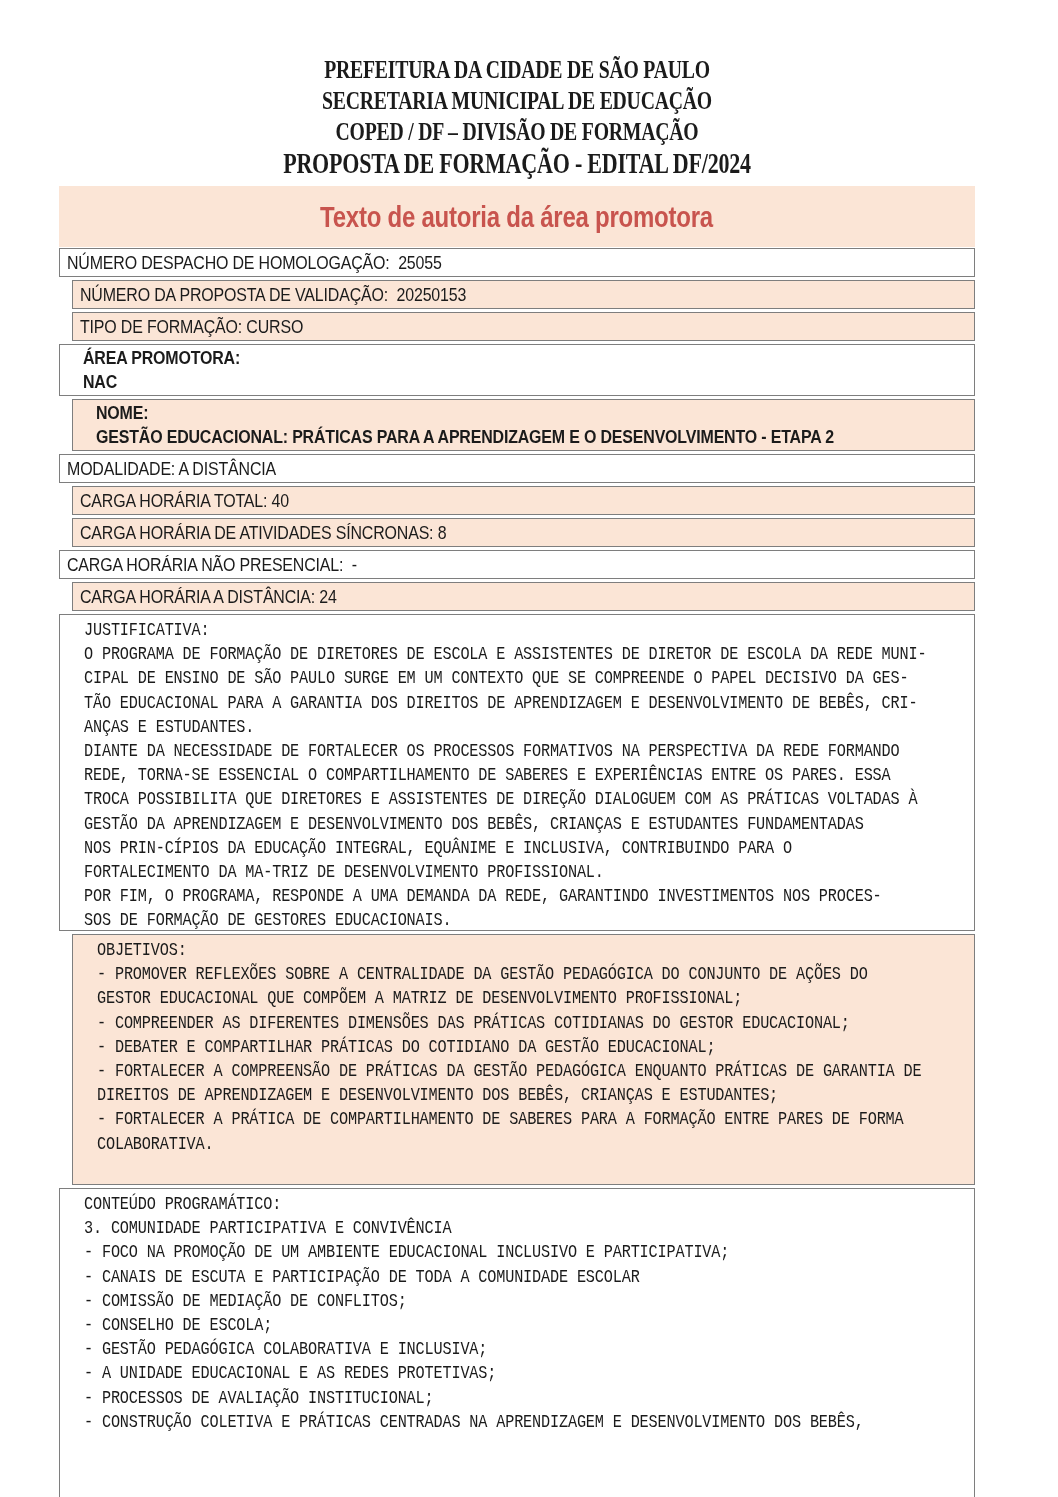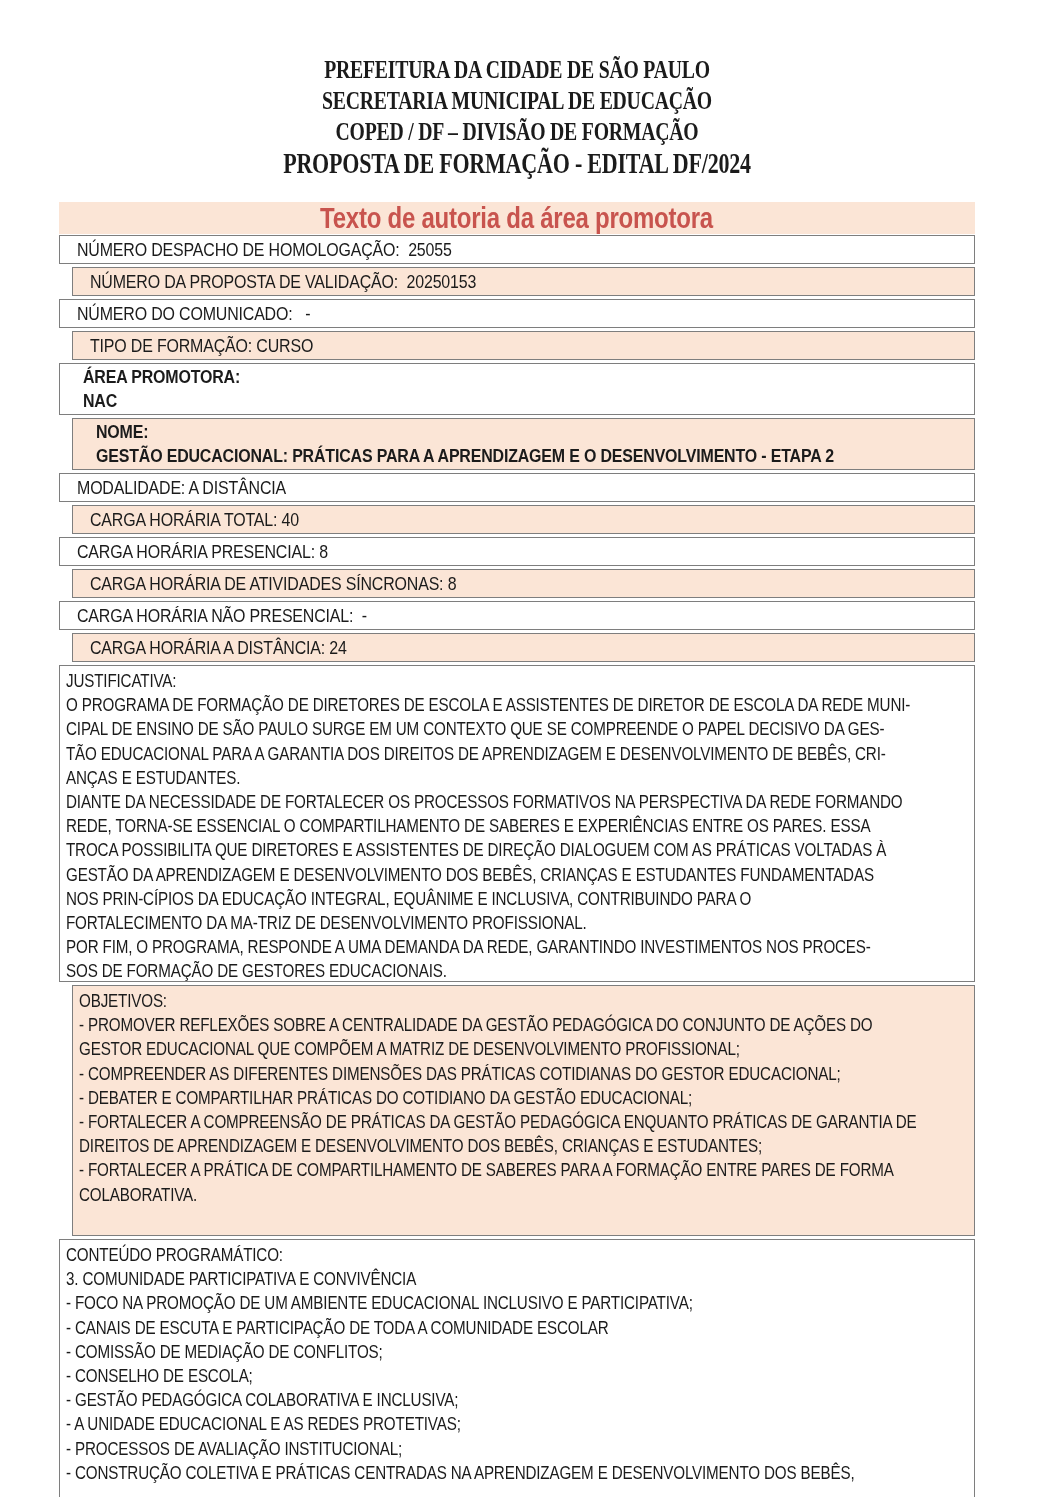--- a/index.html
+++ b/index.html
@@ -13,36 +13,36 @@
   .doc{position:absolute;left:59px;top:0;width:916px;}
   
   .header{margin-top:54px;text-align:center;font-family:Liberation Serif, serif;}
   .h-line{
     font-weight:bold;font-size:26px;line-height:31px;letter-spacing:-0.3px;
     transform:scaleX(0.76);transform-origin:50% 50%;white-space:pre;
   }
   .h-line-lg{font-size:29px;line-height:32px;}
   
   .banner{
-    margin-top:23px;margin-bottom:1px;height:32px;background:var(--peach);
+    margin-top:7px;margin-bottom:1px;height:61px;background:var(--peach);
     display:flex;align-items:center;justify-content:center;overflow:hidden;
   }
   .banner .bcond{
     font-weight:bold;font-size:30px;color:var(--banner-red);letter-spacing:-0.3px;
     transform:scaleX(0.8);transform-origin:50% 50%;white-space:pre;
   }
   
   .row{
     box-sizing:border-box;border:1.5px solid var(--border);margin-bottom:3px;
     overflow:hidden;background:#ffffff;
   }
   .row.p{background:var(--peach);margin-left:13px;}
-  .single{height:29px;display:flex;align-items:center;padding:0 17px;}
+  .single{height:29px;display:flex;align-items:center;padding:0 7px;}
   .double{height:52px;display:flex;flex-direction:column;justify-content:center;padding:0 23px;font-weight:bold;}
-  .block{padding:3px 6px 0 6px;}
+  .block{padding:3px 6px 0 24px;font-family:Liberation Mono, monospace;}
   .jus{height:317px;}
   .obj{height:251px;}
   .cont{height:342px;border-bottom:none;margin-bottom:0;}
   .cond{
     display:inline-block;font-size:19px;letter-spacing:-0.2px;line-height:24px;
     transform:scaleX(0.84);transform-origin:0 50%;width:119%;white-space:pre-wrap;
   }
   .condb{
     font-size:19px;letter-spacing:-0.2px;line-height:24.2px;
     transform:scaleX(0.8);transform-origin:0 0;width:125%;white-space:pre-wrap;
@@ -65,23 +65,20 @@
   </div>
 
   <div class="row single w">
     <span class="cond">NÚMERO DESPACHO DE HOMOLOGAÇÃO:  25055</span>
   </div>
 
   <div class="row single p">
     <span class="cond">NÚMERO DA PROPOSTA DE VALIDAÇÃO:  20250153</span>
   </div>
 
-  <div class="row single w">
-    <span class="cond">NÚMERO DO COMUNICADO:   -</span>
-  </div>
 
   <div class="row single p">
     <span class="cond">TIPO DE FORMAÇÃO: CURSO</span>
   </div>
 
   <div class="row double w">
     <span class="cond">ÁREA PROMOTORA:
 NAC</span>
   </div>
 
@@ -91,23 +88,20 @@
   </div>
 
   <div class="row single w">
     <span class="cond">MODALIDADE: A DISTÂNCIA</span>
   </div>
 
   <div class="row single p">
     <span class="cond">CARGA HORÁRIA TOTAL: 40</span>
   </div>
 
-  <div class="row single w">
-    <span class="cond">CARGA HORÁRIA PRESENCIAL: 8</span>
-  </div>
 
   <div class="row single p">
     <span class="cond">CARGA HORÁRIA DE ATIVIDADES SÍNCRONAS: 8</span>
   </div>
 
   <div class="row single w">
     <span class="cond">CARGA HORÁRIA NÃO PRESENCIAL:  -</span>
   </div>
 
   <div class="row single p">

